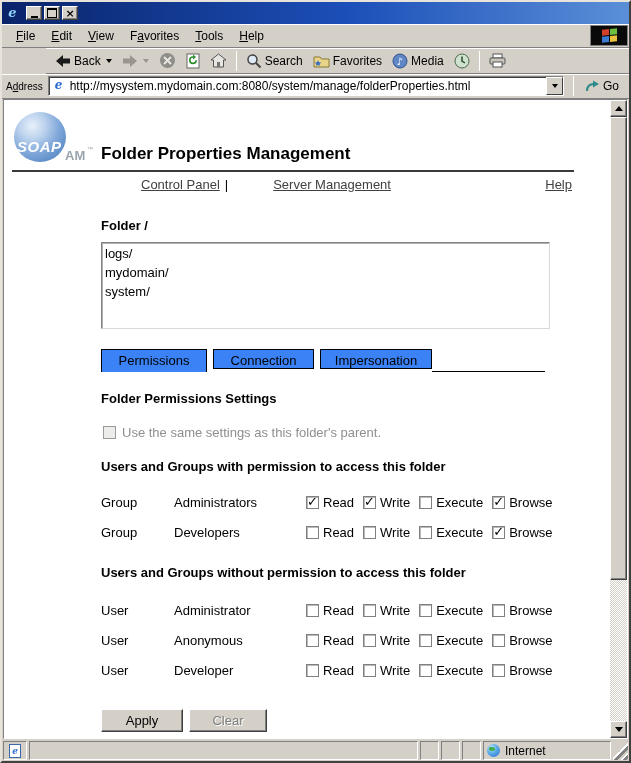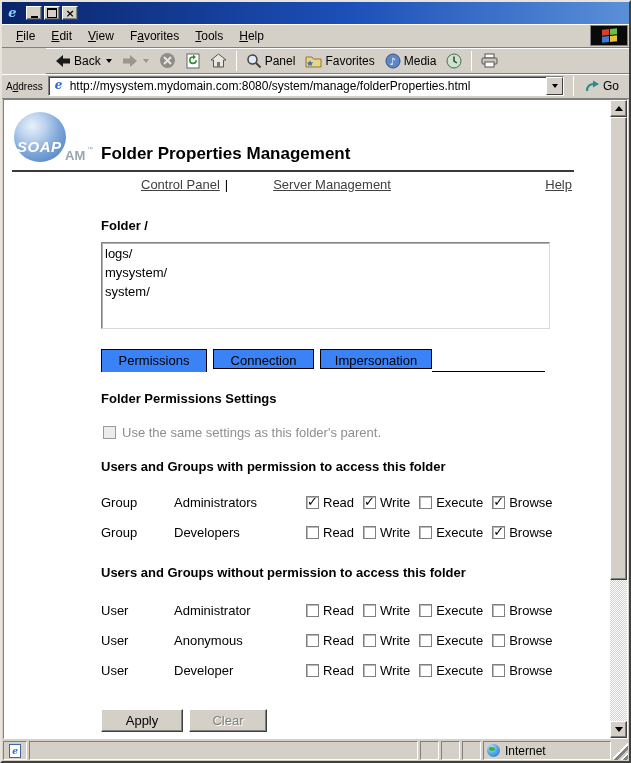--- a/index.html
+++ b/index.html
@@ -200,21 +200,21 @@
           <path d="M8.5 1 L16 7 H13.5 V14 H3.5 V7 H1 Z" fill="#e8e6e0" stroke="#555"></path>
           <rect x="7" y="9" width="3" height="5" fill="#777"></rect>
         </svg>
     </div>
     <div class="tb-sep"></div>
     <div class="tb-btn">
       <svg width="16" height="16" viewBox="0 0 16 16">
           <circle cx="6.5" cy="6.5" r="4.5" fill="#dfeaf8" stroke="#444" stroke-width="1.5"></circle>
           <path d="M10 10 L14.5 14.5" stroke="#444" stroke-width="2"></path>
         </svg>
-      <span>Panel</span>
+      <span>Search</span>
     </div>
     <div class="tb-btn">
       <svg width="17" height="14" viewBox="0 0 17 14">
           <path d="M1 3 H7 L8.5 5 H16 V13 H1 Z" fill="#e8d48a" stroke="#8a7a30"></path>
           <path d="M5 6.2 L6 8.2 L8.2 8.4 L6.6 9.9 L7 12 L5 11 L3 12 L3.4 9.9 L1.8 8.4 L4 8.2 Z" fill="#3a6ec0"></path>
         </svg>
       <span>Favorites</span>
     </div>
     <div class="tb-btn">
       <svg width="16" height="16" viewBox="0 0 16 16">
@@ -275,21 +275,21 @@
         <span>
           <a href="#">Control Panel</a><span class="nav-sep">|</span><a href="#">Server Management</a>
         </span>
         <a href="#" class="help-link">Help</a>
       </div>
 
       <div class="folder-label">Folder /</div>
 
       <div class="listbox">
         <div>logs/</div>
-        <div>mysystem/</div>
+        <div>mydomain/</div>
         <div>system/</div>
       </div>
 
       <div class="tabs">
         <div class="tab active">Permissions</div>
         <div class="tab idle">Connection</div>
         <div class="tab idle idle3">Impersonation</div>
         <div class="tab-underline"></div>
       </div>
 

